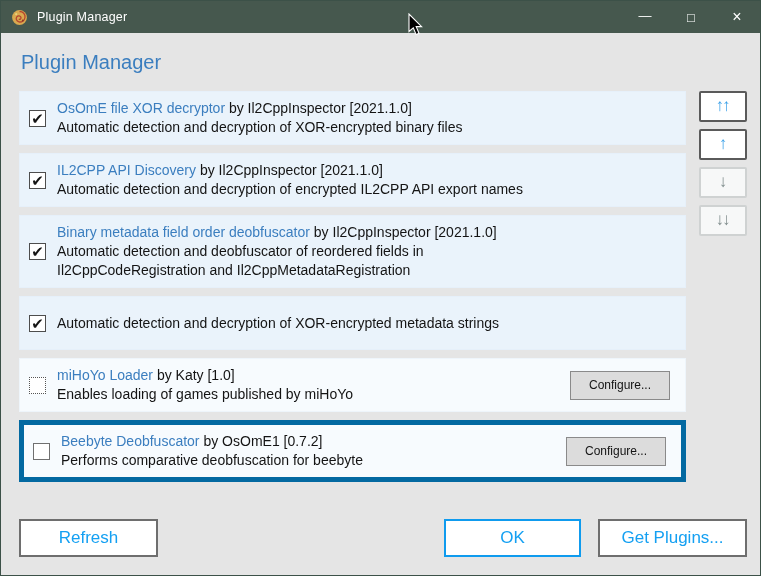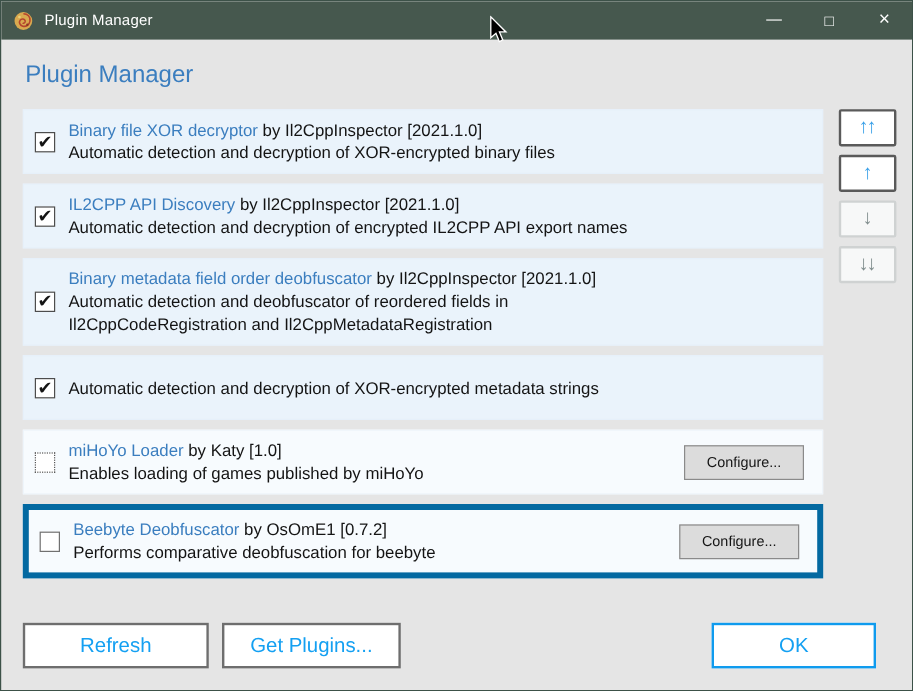--- a/index.html
+++ b/index.html
@@ -82,21 +82,21 @@
     background:#f7f8f8; border-color:#cfd2d2; color:#7f8c8c;
   }
   
   .footer { margin-top:auto; display:flex; align-items:center; }
   .footer-btn {
     background:#ffffff; border:2px solid #6e6e6e; color:#14a0f2;
     font-family:inherit; font-size:17px;
     height:38px; display:flex; align-items:center; justify-content:center;
     cursor:default;
   }
-  .btn-refresh { width:155px; margin-right:11px; }
+  .btn-refresh { width:139px; margin-right:11px; }
   .btn-getplugins { width:149px; }
   .btn-ok { width:137px; margin-left:auto; margin-right:17px; border-color:#0f9bee; }
   
   .cursor { position:absolute; left:407px; top:12px; pointer-events:none; }
 </style>
 </head>
 <body>
 
 <div class="window">
 
@@ -126,21 +126,21 @@
 
     <div class="main">
       <div class="plugin-list">
 
         <div class="row">
           <span class="checkbox">
               <span>✔</span>
             </span>
           <div class="plugin-text">
             <div>
-              <span class="pname">Binary file XOR decryptor</span>
+              <span class="pname">OsOmE file XOR decryptor</span>
               <span class="byline">by Il2CppInspector [2021.1.0]</span>
             </div>
             <div class="desc">Automatic detection and decryption of XOR-encrypted binary files</div>
           </div>
         </div>
 
         <div class="row">
           <span class="checkbox">
               <span>✔</span>
             </span>
@@ -213,22 +213,22 @@
             <span>↓</span>
           </button>
         <button class="arrow-btn disabled dbl">
             <span>↓↓</span>
           </button>
       </div>
     </div>
 
     <div class="footer">
       <button class="footer-btn btn-refresh">Refresh</button>
+      <button class="footer-btn btn-ok">OK</button>
       <button class="footer-btn btn-getplugins">Get Plugins...</button>
-      <button class="footer-btn btn-ok">OK</button>
     </div>
   </div>
 
   <svg class="cursor" width="16" height="24" viewBox="0 0 16 24">
     <path d="M1 1 L1 18.5 L5.3 14.8 L8.1 21.6 L11 20.3 L8.2 13.6 L13.6 13.6 Z" fill="#000000" stroke="#ffffff" stroke-width="1.1"></path>
   </svg>
 
 </div>
 
 </body></html>

